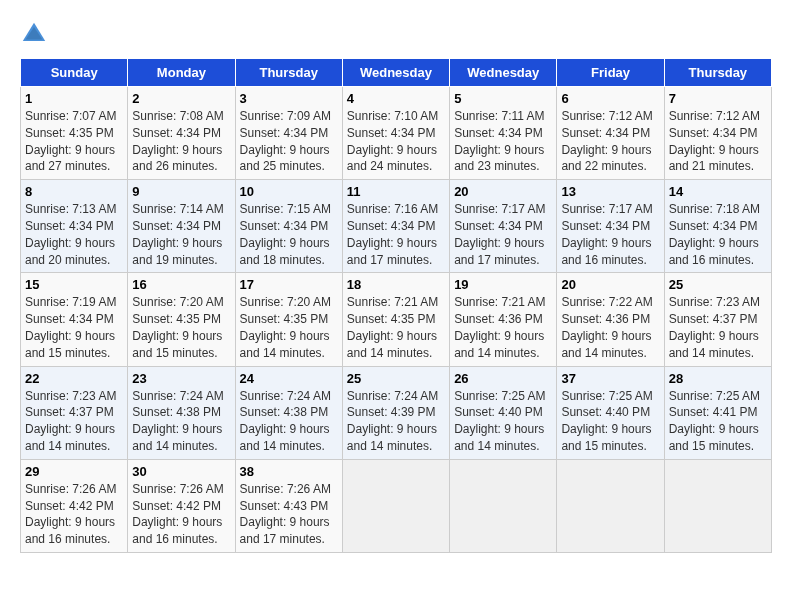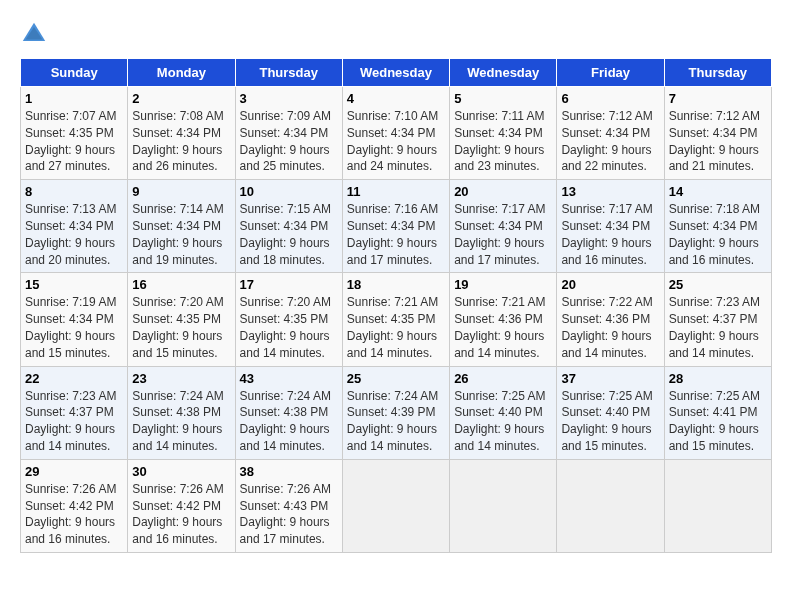--- a/index.html
+++ b/index.html
@@ -296,21 +296,21 @@
       </td>
         <td>
         <span class="day-num">23</span>
         <div class="day-info">
           Sunrise: 7:24 AM<br>
           Sunset: 4:38 PM<br>
           Daylight: 9 hours and 14 minutes.
         </div>
       </td>
         <td>
-        <span class="day-num">43</span>
+        <span class="day-num">24</span>
         <div class="day-info">
           Sunrise: 7:24 AM<br>
           Sunset: 4:38 PM<br>
           Daylight: 9 hours and 14 minutes.
         </div>
       </td>
         <td>
         <span class="day-num">25</span>
         <div class="day-info">
           Sunrise: 7:24 AM<br>

